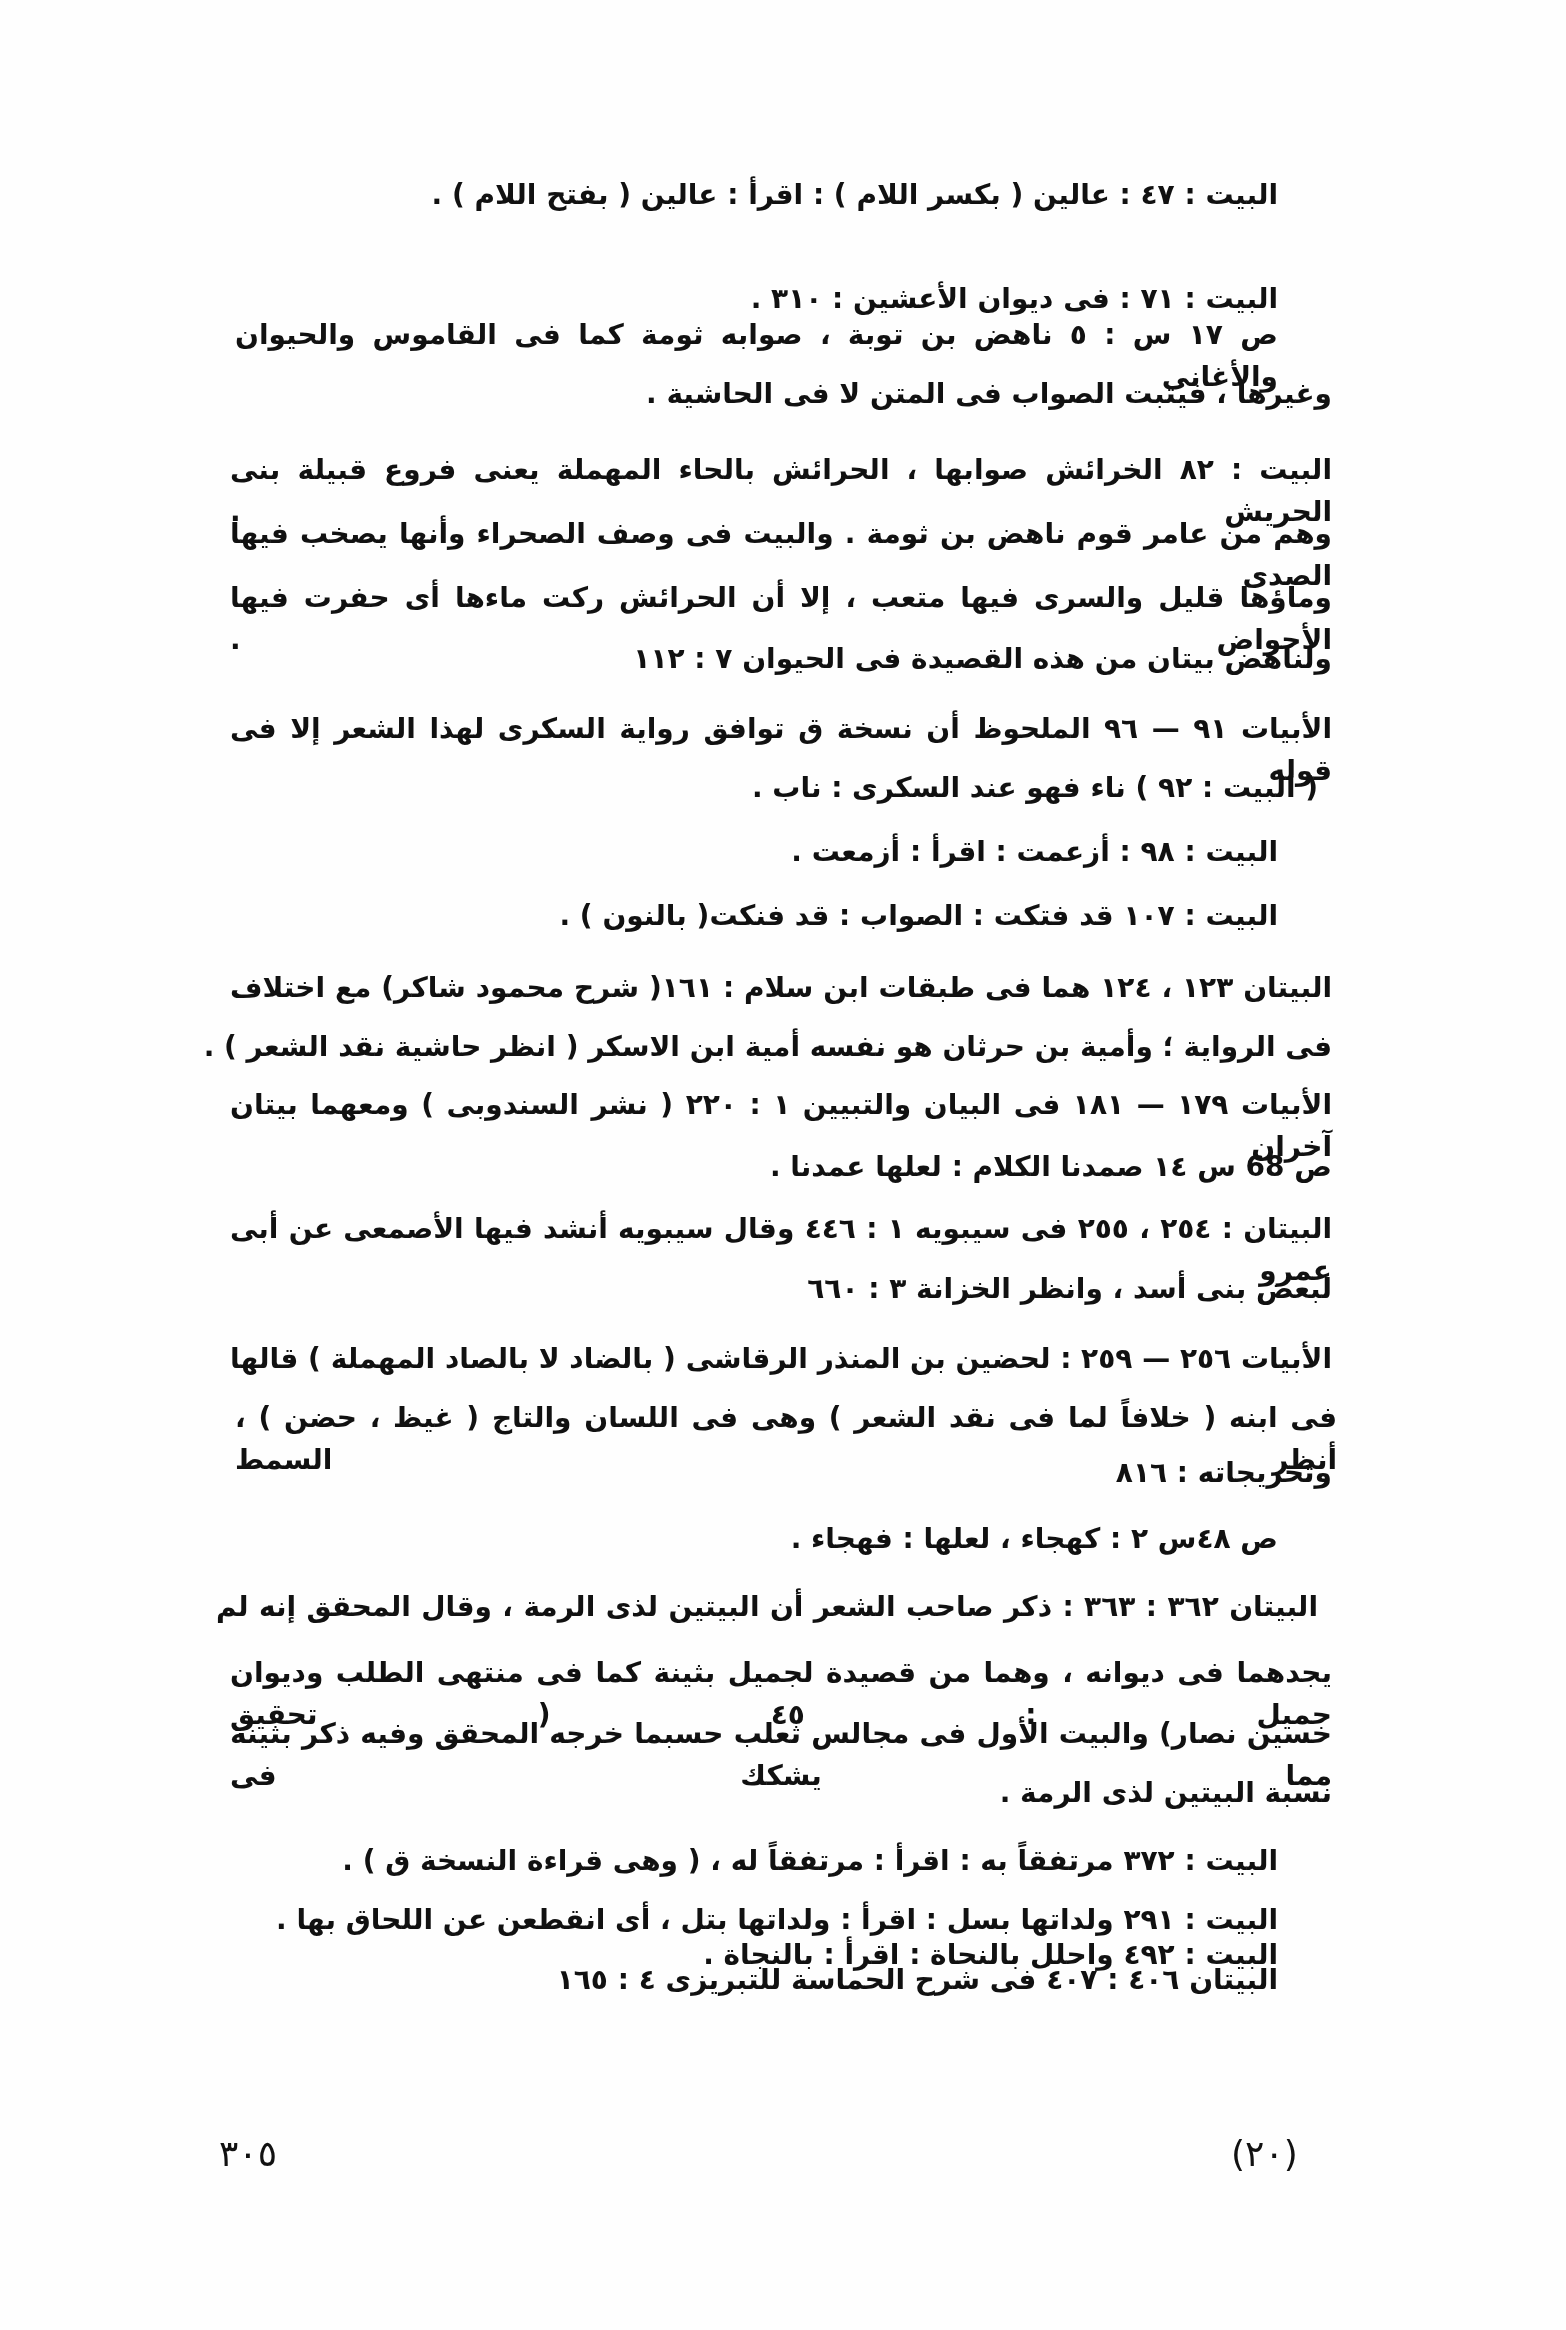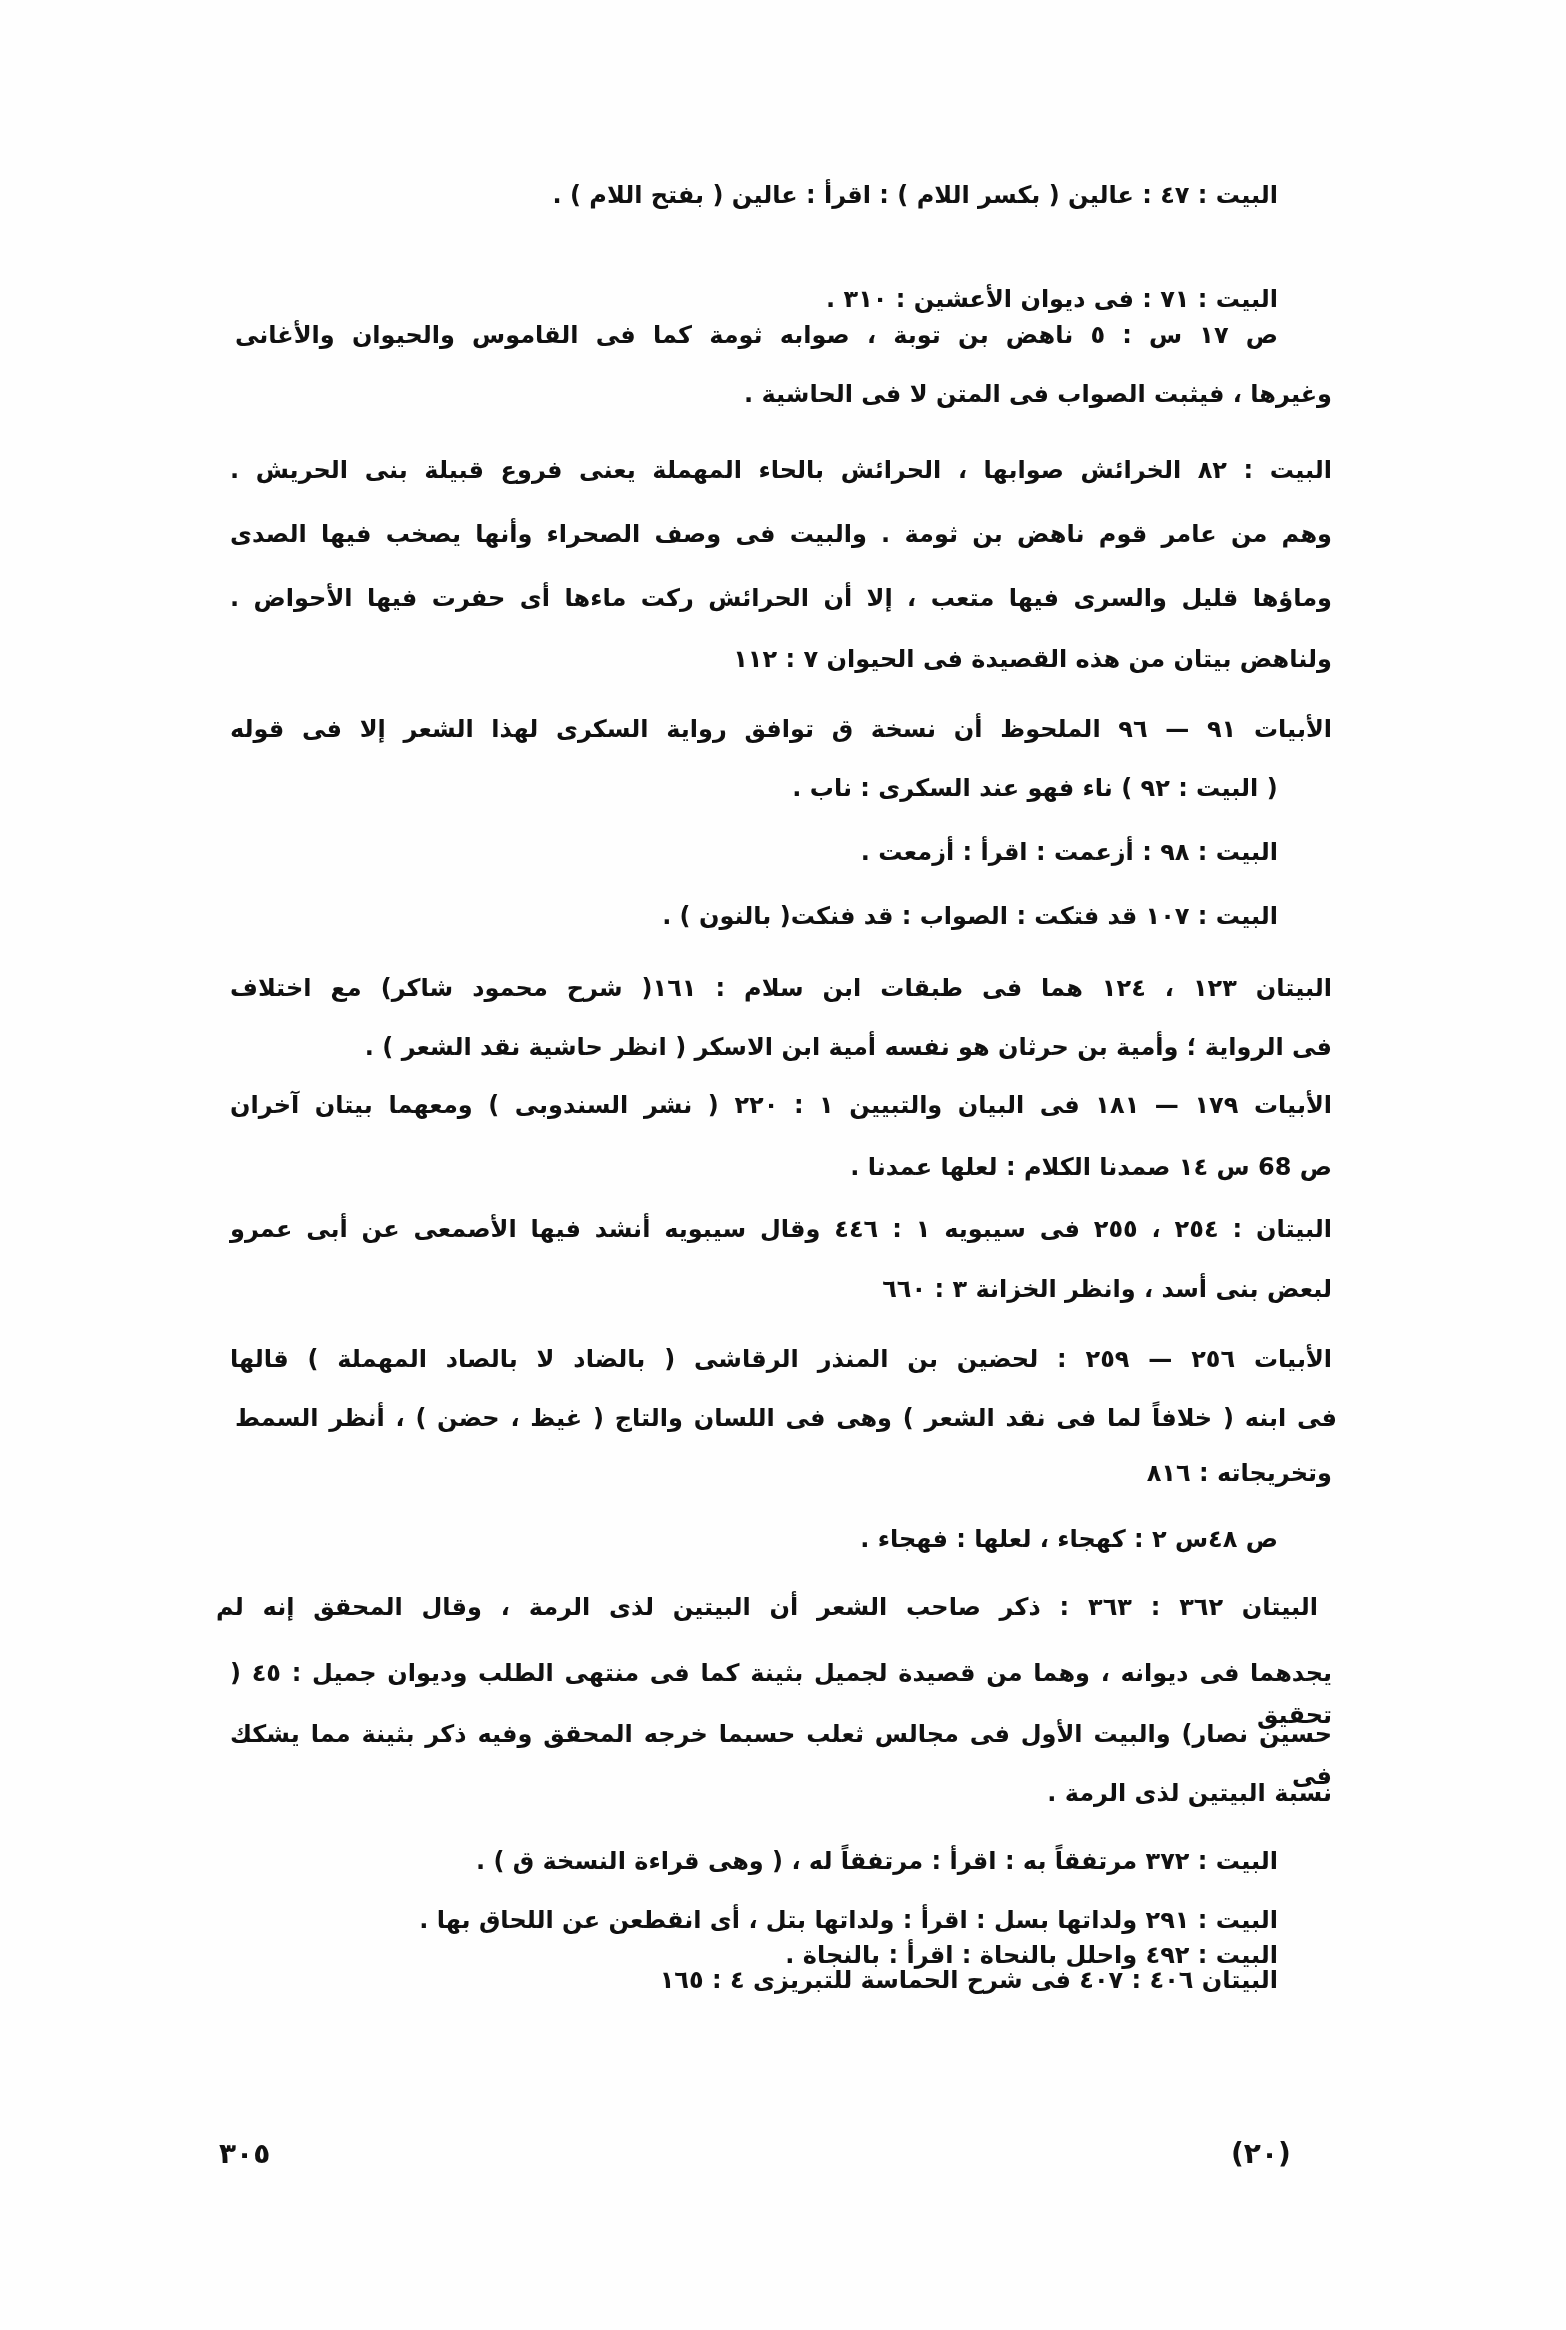--- a/index.html
+++ b/index.html
@@ -19,34 +19,34 @@
       position: absolute;
       left: 0; top: 0;
       width: 1566px;
       height: 2330px;
       background: #fefefe;
     }
     .line {
       position: absolute;
       white-space: nowrap;
       direction: rtl;
-      font-size: 24px;
+      font-size: 28px;
       font-weight: bold;
       line-height: 42px;
       letter-spacing: 0px;
     }
     .line.justify {
       text-align: justify;
       text-align-last: justify;
       white-space: normal;
     }
     .footer-num {
       position: absolute;
-      font-size: 28px;
-      font-weight: bold;
+      font-size: 36px;
+      font-weight: normal;
       direction: rtl;
       line-height: 42px;
     }
   </style>
 </head>
 <body>
 
 <div class="page">
   <div id="lines">
       <div class="line" style="right: 288px; top: 174px; width: 992px;">البيت : ٤٧ : عالين ( بكسر اللام ) : اقرأ : عالين ( بفتح اللام ) .</div>

